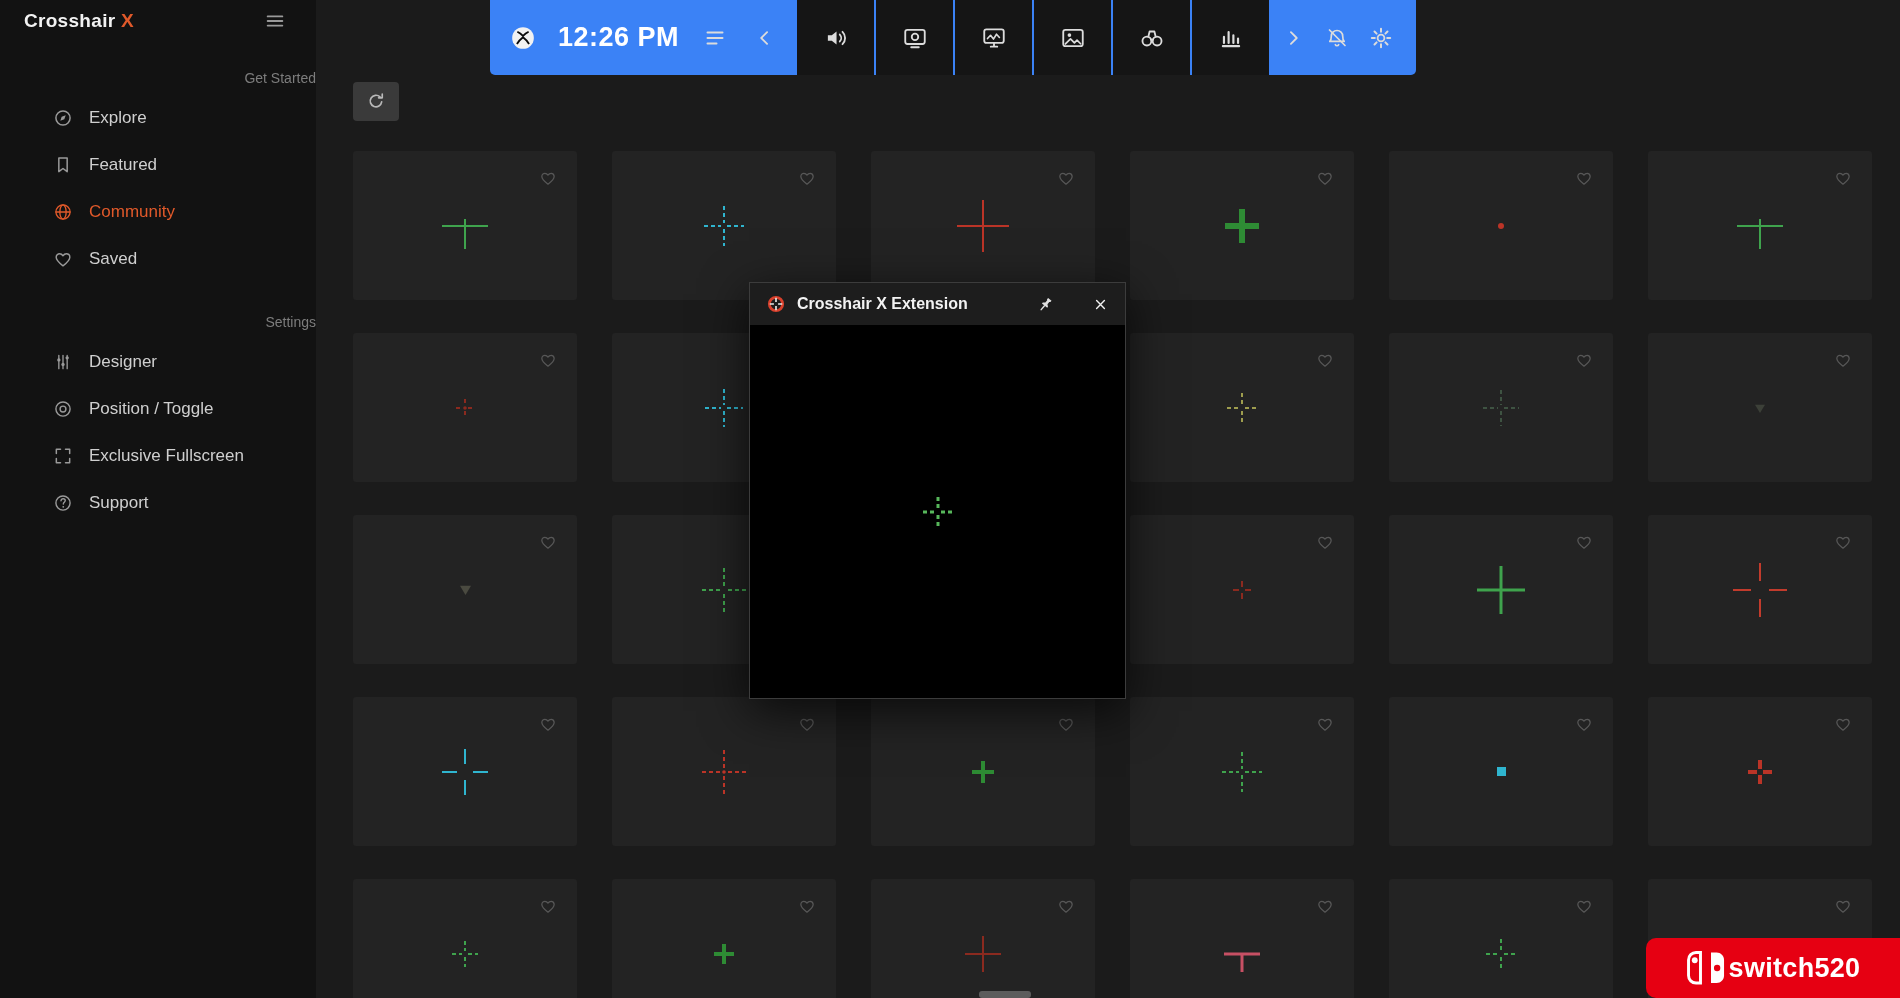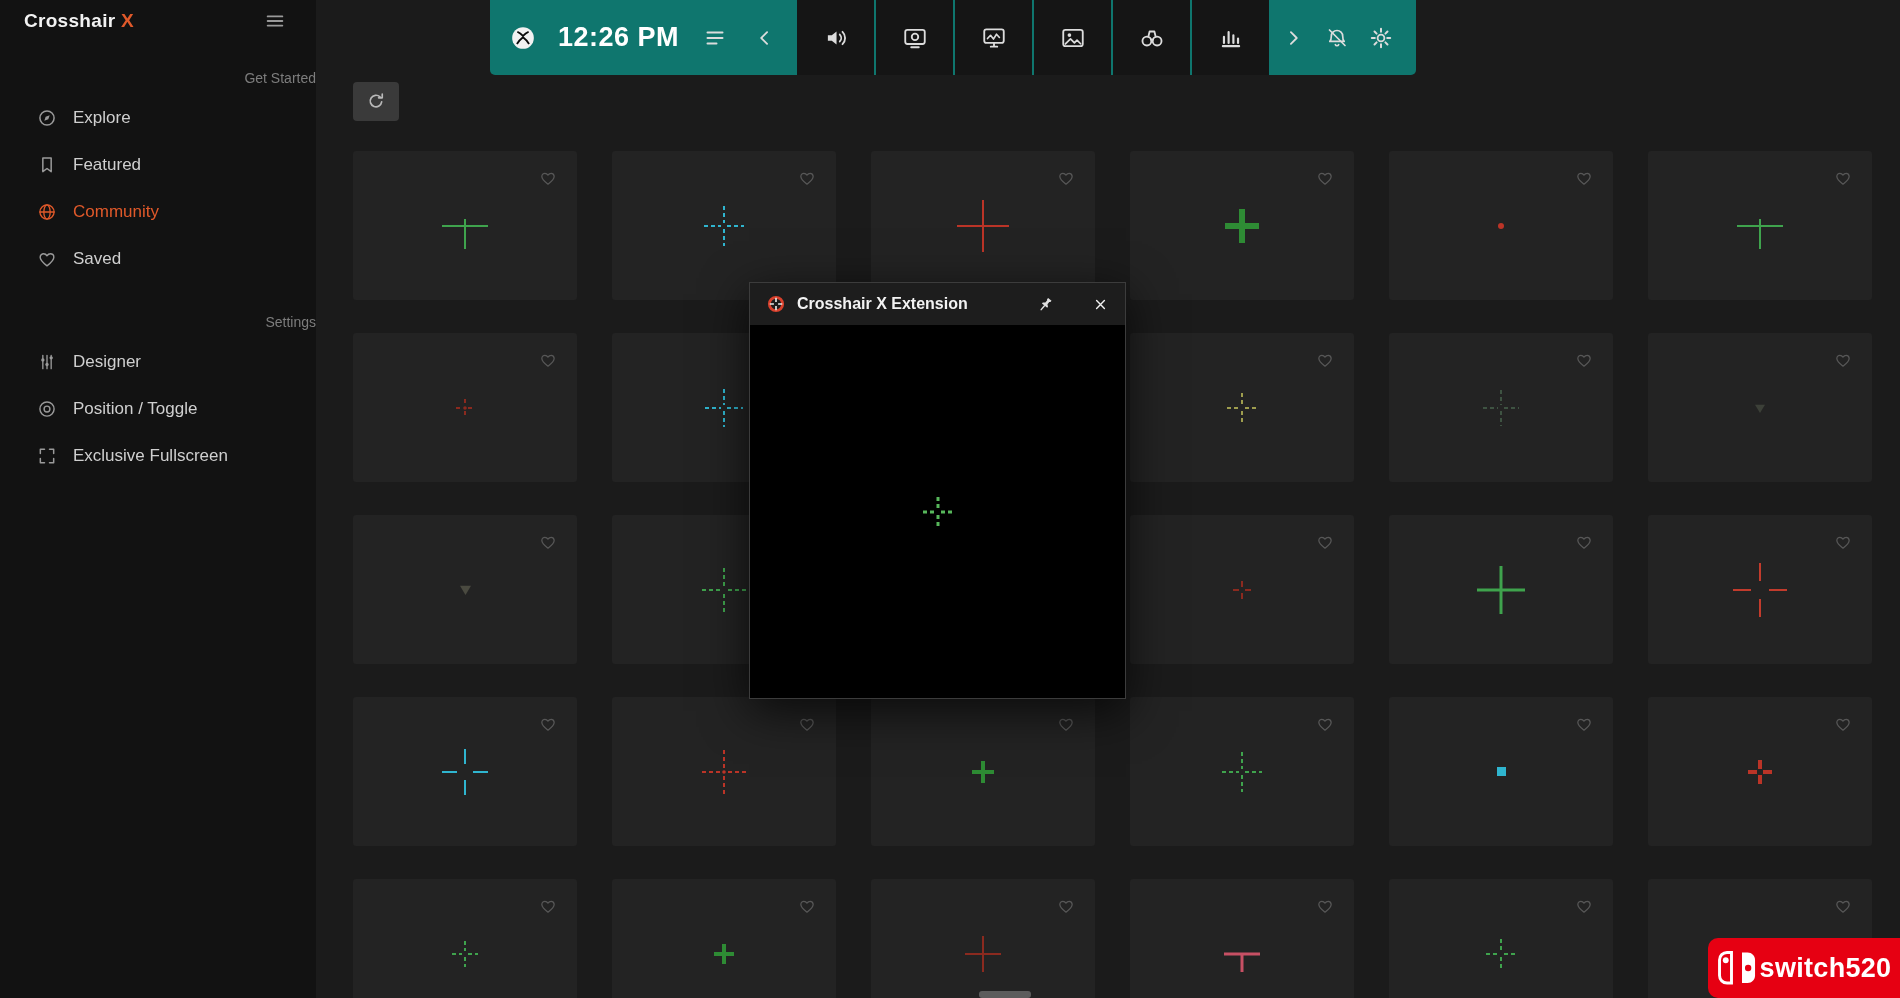--- a/index.html
+++ b/index.html
@@ -10,28 +10,28 @@
   
   .sidebar { position:absolute; left:0; top:0; width:316px; height:998px;
              background:#121212; padding-top:10px; z-index:10;text-align:right; }
   .side-header { display:flex; align-items:flex-start; justify-content:space-between;
                  padding:0 30px 0 24px; height:28px; }
   .app-title { font-size:19px; font-weight:bold; color:#f2f2f2; letter-spacing:.3px; }
   .app-title .accent { color:#e0592a; }
   #hamburger { color:#9a9a9a; cursor:pointer; display:flex; }
   #side-nav { margin-top:22px; }
   .section-label { color:#7d7d7d; font-size:14px; padding-left:36px; margin:32px 0 8px; }
-  .side-item { display:flex; align-items:center; gap:15px; padding-left:36px;
+  .side-item { display:flex; align-items:center; gap:15px; padding-left:52px;
                height:47px; color:#cfcfcf; font-size:17px; cursor:pointer; }
   .side-item .ic { color:#9a9a9a; display:flex; width:22px; justify-content:center; }
   .side-item.active, .side-item.active .ic { color:#e0592a; }
 
   
   .gamebar { position:absolute; left:490px; top:0; width:926px; height:75px;
-             background:#0f766e; display:flex; align-items:center; color:#e3e3e3;
+             background:#3b82f6; display:flex; align-items:center; color:#e3e3e3;
              border-radius:0 0 5px 5px; z-index:40; }
   .gb-ic { display:flex; align-items:center; justify-content:center; color:#dcdcdc; cursor:pointer; }
   .gb-xbox { margin-left:20px; }
   .gb-time { margin-left:22px; min-width:112px; font-size:27px; font-weight:bold;
              color:#ffffff; letter-spacing:.5px; }
   .gb-list { margin-left:24px; }
   .gb-chevl { margin-left:28px; }
   .gb-tiles { display:flex; gap:2px; margin-left:22px; height:75px; }
   .gb-tile { width:77px; height:75px; background:#151515; display:flex;
              align-items:center; justify-content:center; cursor:pointer; }
@@ -64,21 +64,21 @@
   .ext-title { color:#f2f2f2; font-size:16px; font-weight:bold; white-space:nowrap; }
   #ext-logo { display:flex; }
   #pin-btn { margin-left:auto; color:#e0e0e0; cursor:pointer; display:flex; }
   #close-btn { margin-left:26px; color:#f0f0f0; cursor:pointer; display:flex; }
   .ext-body { height:373px; background:#000; display:flex; align-items:center;
               justify-content:center; }
 
   
   .scroll-thumb { position:absolute; left:979px; top:991px; width:52px; height:7px;
                   background:#5c5c5c; border-radius:3px; z-index:30; cursor:pointer; }
-  .watermark { position:absolute; right:0; bottom:0; width:192px; height:60px;
+  .watermark { position:absolute; right:0; bottom:0; width:254px; height:60px;
                background:#e60012; border-radius:10px 0 0 10px; display:flex;
                align-items:center; justify-content:center; z-index:60; }
   .wm-text { color:#fff; font-size:27px; font-weight:bold; letter-spacing:.3px; }
   #switch-logo { display:flex; }
 </style>
 </head>
 <body>
 
 <div class="stage">
 
@@ -149,20 +149,30 @@
           </span>
       <span class="side-label">Position / Toggle</span>
     </div>
         <div class="side-item">
       <span class="ic">
             <svg width="20" height="20" viewBox="0 0 24 24">
               <path d="M4 9V4h5M15 4h5v5M20 15v5h-5M9 20H4v-5" stroke="currentColor" stroke-width="1.8" fill="none" stroke-linecap="round" stroke-linejoin="round"></path>
             </svg>
           </span>
       <span class="side-label">Exclusive Fullscreen</span>
+    </div>
+        <div class="side-item">
+      <span class="ic">
+            <svg width="20" height="20" viewBox="0 0 24 24">
+              <circle cx="12" cy="12" r="8.5" stroke="currentColor" stroke-width="1.7" fill="none" stroke-linecap="round" stroke-linejoin="round"></circle>
+              <path d="M9.6 9.3c.2-1.6 1.2-2.5 2.6-2.5 1.5 0 2.5 1 2.5 2.3 0 1.9-2.3 2.1-2.3 4" stroke="currentColor" stroke-width="1.7" fill="none" stroke-linecap="round" stroke-linejoin="round"></path>
+              <circle cx="12.3" cy="16.6" r="1.1" fill="currentColor"></circle>
+            </svg>
+          </span>
+      <span class="side-label">Support</span>
     </div>
       </nav>
   </aside>
 
   <div class="gamebar" id="gamebar">
       <span class="gb-ic gb-xbox">
         <svg width="26" height="26" viewBox="0 0 24 24">
           <circle cx="12" cy="12" r="10" fill="#f2f2f2"></circle>
           <path d="M6.8 6.2c2.2 1 4 2.6 5.2 3.9 1.2-1.3 3-2.9 5.2-3.9M6.4 17.6c1.6-2.6 3.6-4.7 5.6-6.2 2 1.5 4 3.6 5.6 6.2" stroke="#0a0a0a" stroke-width="1.7" fill="none"></path>
         </svg>

